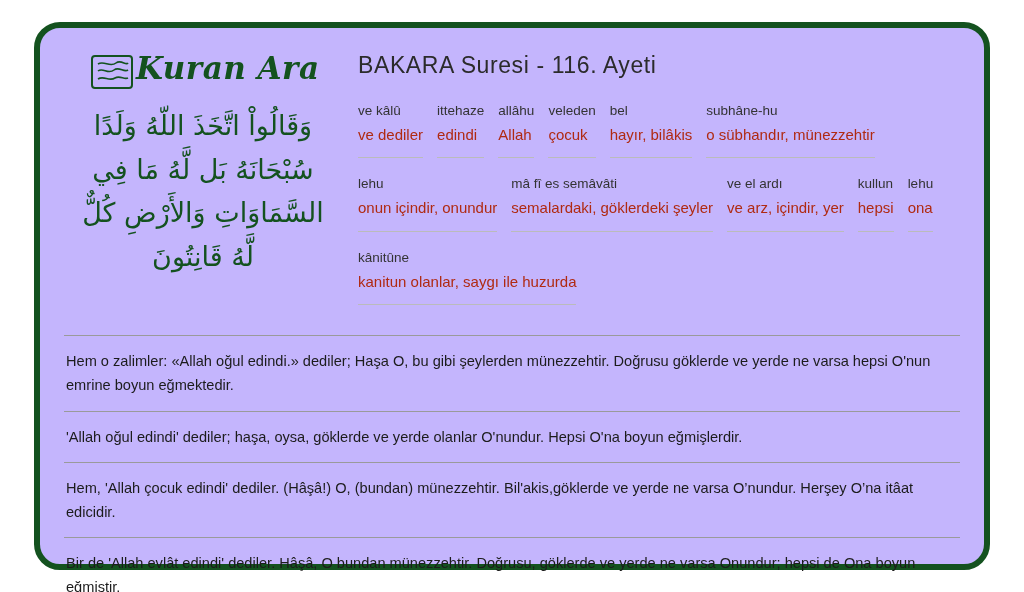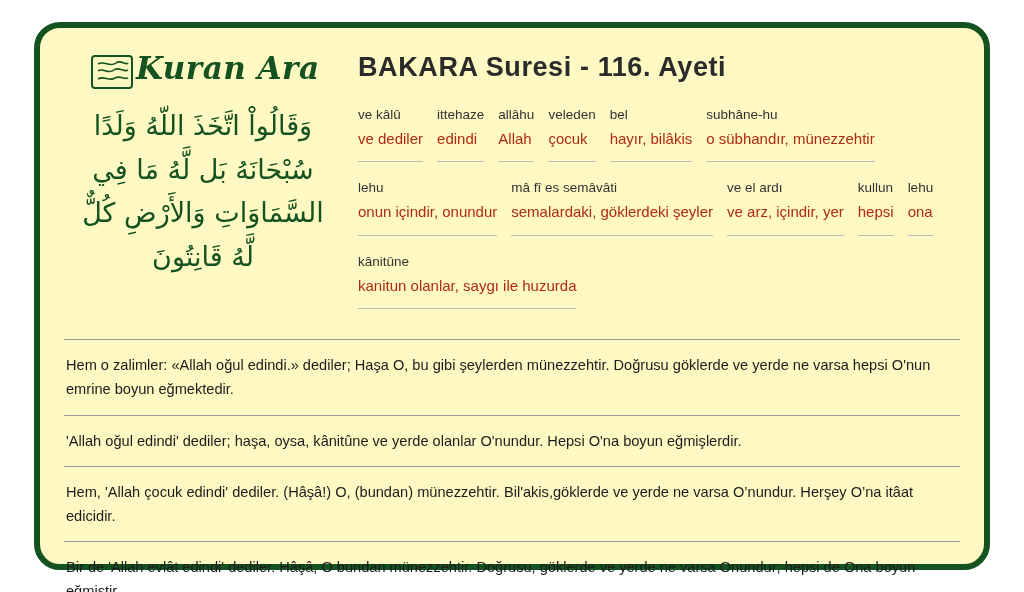--- a/index.html
+++ b/index.html
@@ -17,21 +17,21 @@
   }
   .card {
     position: absolute;
     left: 34px;
     top: 22px;
     width: 956px;
     height: 548px;
     border: 6px solid #14521f;
     border-radius: 26px;
     box-sizing: border-box;
-    background: #fef9c3;
+    background: #c4b5fd;
   }
   .inner {
     position: absolute;
     left: 0;
     top: 0;
     width: 944px;
     padding: 0;
   }
   
   .top {
@@ -81,25 +81,25 @@
     color: #14521f;
     padding: 0 6px;
   }
   .right-col {
     flex: 1 1 auto;
     padding-left: 16px;
     padding-top: 10px;
   }
   .ayet-title {
     font-family: "Liberation Sans", sans-serif;
-    font-size: 27px;
+    font-size: 23px;
     color: #2b2b2b;
     letter-spacing: 0.6px;
     margin: 0 0 22px 0;
-    font-weight: bold;
+    font-weight: normal;
   }
   
   .words {
     display: flex;
     flex-wrap: wrap;
     align-items: flex-start;
   }
   .word {
     margin-right: 14px;
     margin-bottom: 16px;
@@ -209,20 +209,20 @@
                 <div class="ar">kânitûne</div>
                 <div class="tr">kanitun olanlar, saygı ile huzurda</div>
               </div>
             </div>
         </div>
 
       </div>
 
       <div class="meanings">
           <div class="meaning">Hem o zalimler: «Allah oğul edindi.» dediler; Haşa O, bu gibi şeylerden münezzehtir. Doğrusu göklerde ve yerde ne varsa hepsi O'nun emrine boyun eğmektedir.</div>
-          <div class="meaning">'Allah oğul edindi' dediler; haşa, oysa, kânitûne ve yerde olanlar O'nundur. Hepsi O'na boyun eğmişlerdir.</div>
+          <div class="meaning">'Allah oğul edindi' dediler; haşa, oysa, göklerde ve yerde olanlar O'nundur. Hepsi O'na boyun eğmişlerdir.</div>
           <div class="meaning">Hem, 'Allah çocuk edindi' dediler. (Hâşâ!) O, (bundan) münezzehtir. Bil'akis,göklerde ve yerde ne varsa O’nundur. Herşey O’na itâat edicidir.</div>
           <div class="meaning">Bir de 'Allah evlât edindi' dediler. Hâşâ, O bundan münezzehtir. Doğrusu, göklerde ve yerde ne varsa Onundur; hepsi de Ona boyun eğmiştir.</div>
         </div>
 
     </div>
   </div>
 </div>
 
 </body></html>

